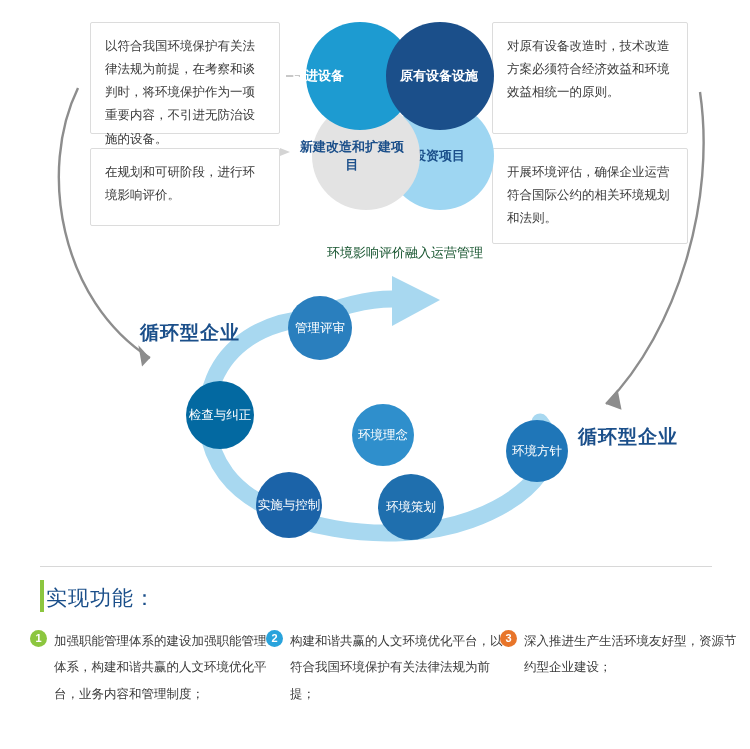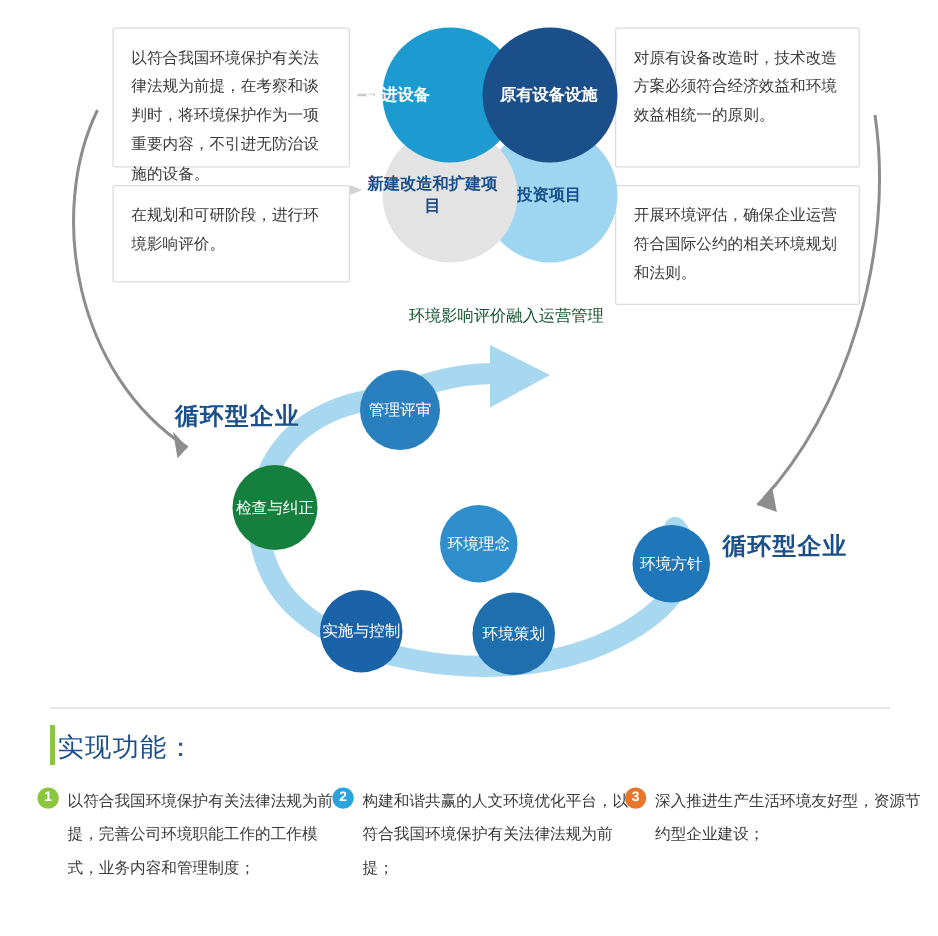--- a/index.html
+++ b/index.html
@@ -61,21 +61,21 @@
     left: 6px; top: 4px; width: 108px; height: 108px;
     background: #1d9bd1;
     z-index: 3;
   }
   #venn-c2 { 
     left: 86px; top: 4px; width: 108px; height: 108px;
     background: #1b4f8a;
     z-index: 4;
   }
   #venn-c3 { 
-    left: 6px; top: 84px; width: 108px; height: 108px;
+    left: 12px; top: 84px; width: 108px; height: 108px;
     background: #e3e3e3;
     color: #1b4f8a;
     z-index: 2;
   }
   #venn-c4 { 
     left: 86px; top: 84px; width: 108px; height: 108px;
     background: #9ed6f2;
     color: #1b4f8a;
     z-index: 1;
   }
@@ -124,21 +124,21 @@
     color: #ffffff;
     display: flex;
     align-items: center;
     justify-content: center;
     text-align: center;
     font-size: 12.5px;
     line-height: 1.3;
     box-sizing: border-box;
   }
   #node-review    { left: 288px; top: 296px; width: 64px; height: 64px; background:#2a7fbe; }
-  #node-check     { left: 186px; top: 372px; width: 68px; height: 68px; background:#15803d; }
+  #node-check     { left: 186px; top: 381px; width: 68px; height: 68px; background:#0369a1; }
   #node-idea      { left: 352px; top: 404px; width: 62px; height: 62px; background:#2f8fcc; }
   #node-policy    { left: 506px; top: 420px; width: 62px; height: 62px; background:#1f76b8; }
   #node-implement { left: 256px; top: 472px; width: 66px; height: 66px; background:#1b63a8; }
   #node-plan      { left: 378px; top: 474px; width: 66px; height: 66px; background:#1f6fae; }
 
   
   .divider {
     position: absolute;
     left: 40px;
     top: 566px;
@@ -255,21 +255,21 @@
   </div>
   <div class="node" id="node-plan">
     <span>环境策划</span>
   </div>
 
   <div class="divider"></div>
   <div class="func-underline"></div>
   <div class="func-title">实现功能：</div>
 
   <div class="func-num" id="func-num-1">1</div>
-  <div class="func-item" id="func-1">以符合我国环境保护有关法律法规为前提，完善公司环境职能工作的工作模式，业务内容和管理制度；</div>
+  <div class="func-item" id="func-1">加强职能管理体系的建设加强职能管理体系，构建和谐共赢的人文环境优化平台，业务内容和管理制度；</div>
 
   <div class="func-num" id="func-num-2">2</div>
   <div class="func-item" id="func-2">构建和谐共赢的人文环境优化平台，以符合我国环境保护有关法律法规为前提；</div>
 
   <div class="func-num" id="func-num-3">3</div>
   <div class="func-item" id="func-3">深入推进生产生活环境友好型，资源节约型企业建设；</div>
 
 </div>
 
 </body></html>

